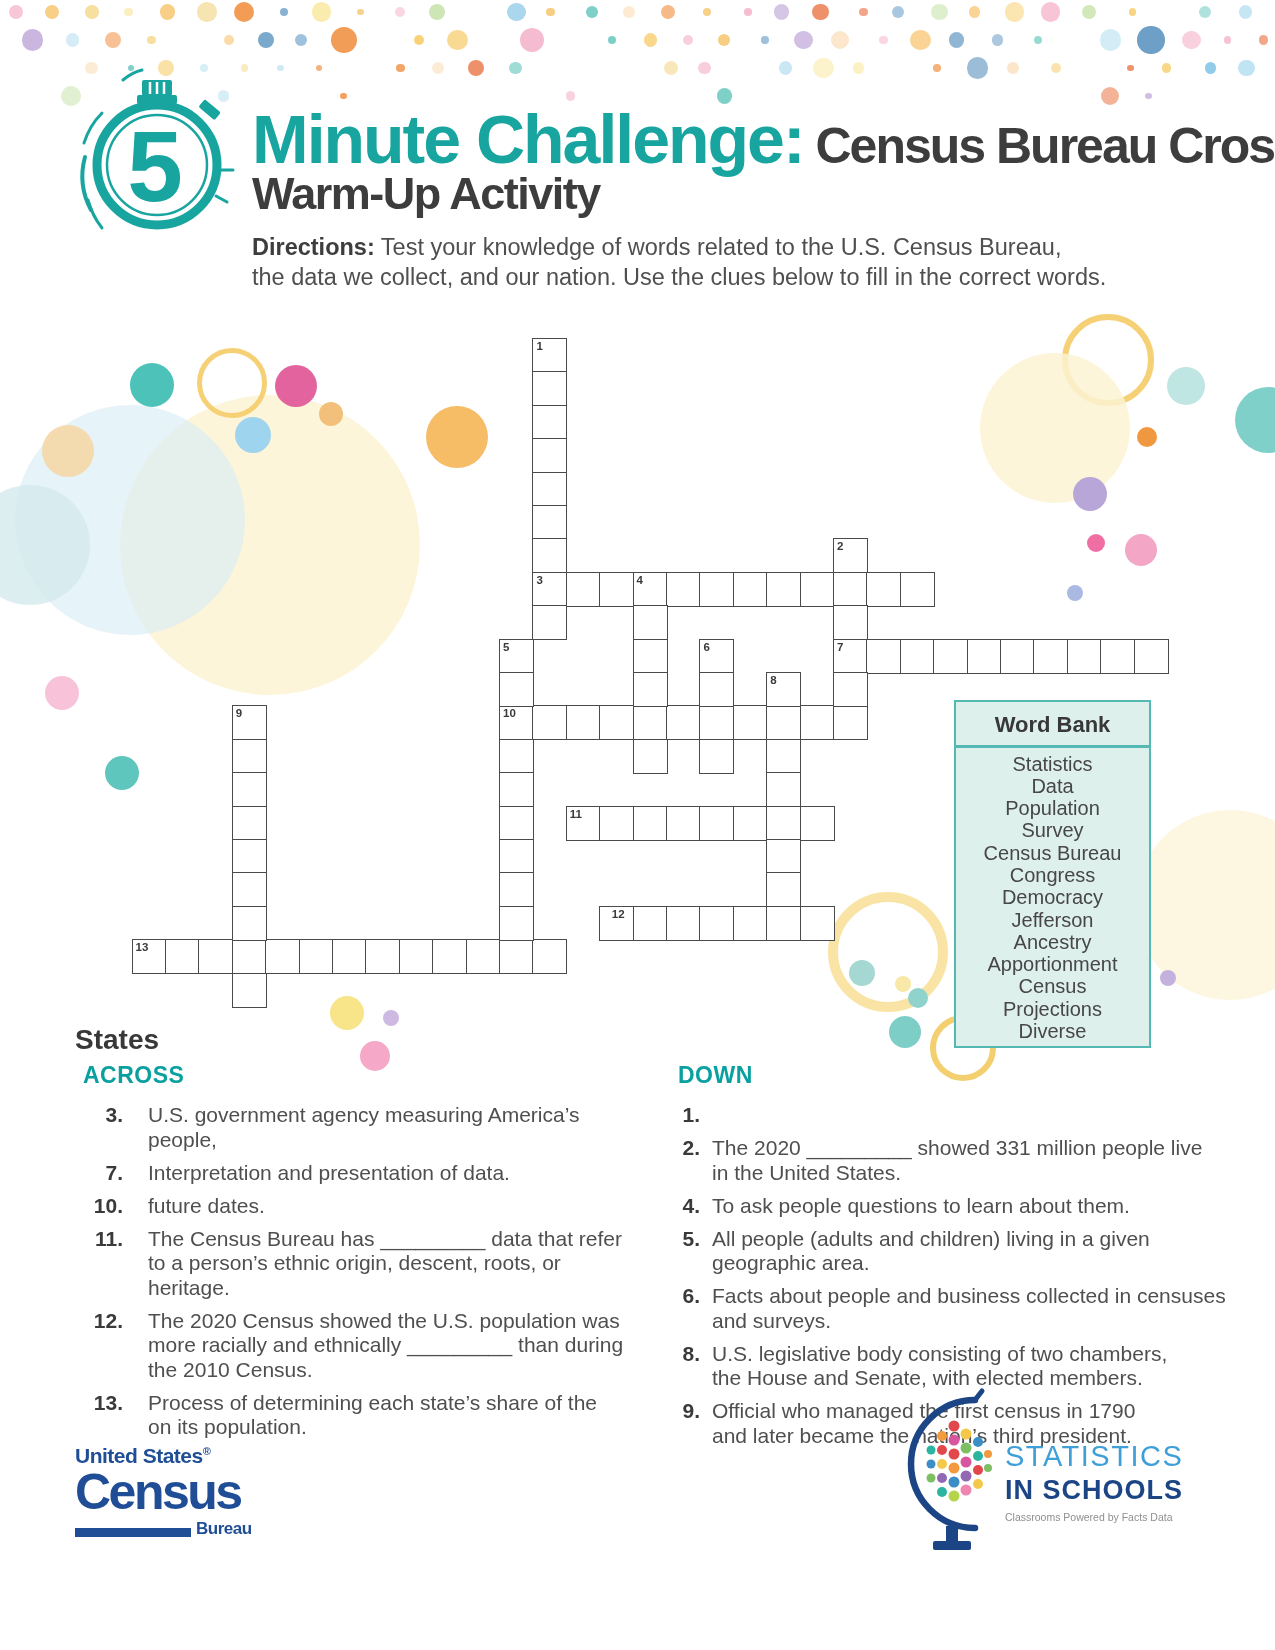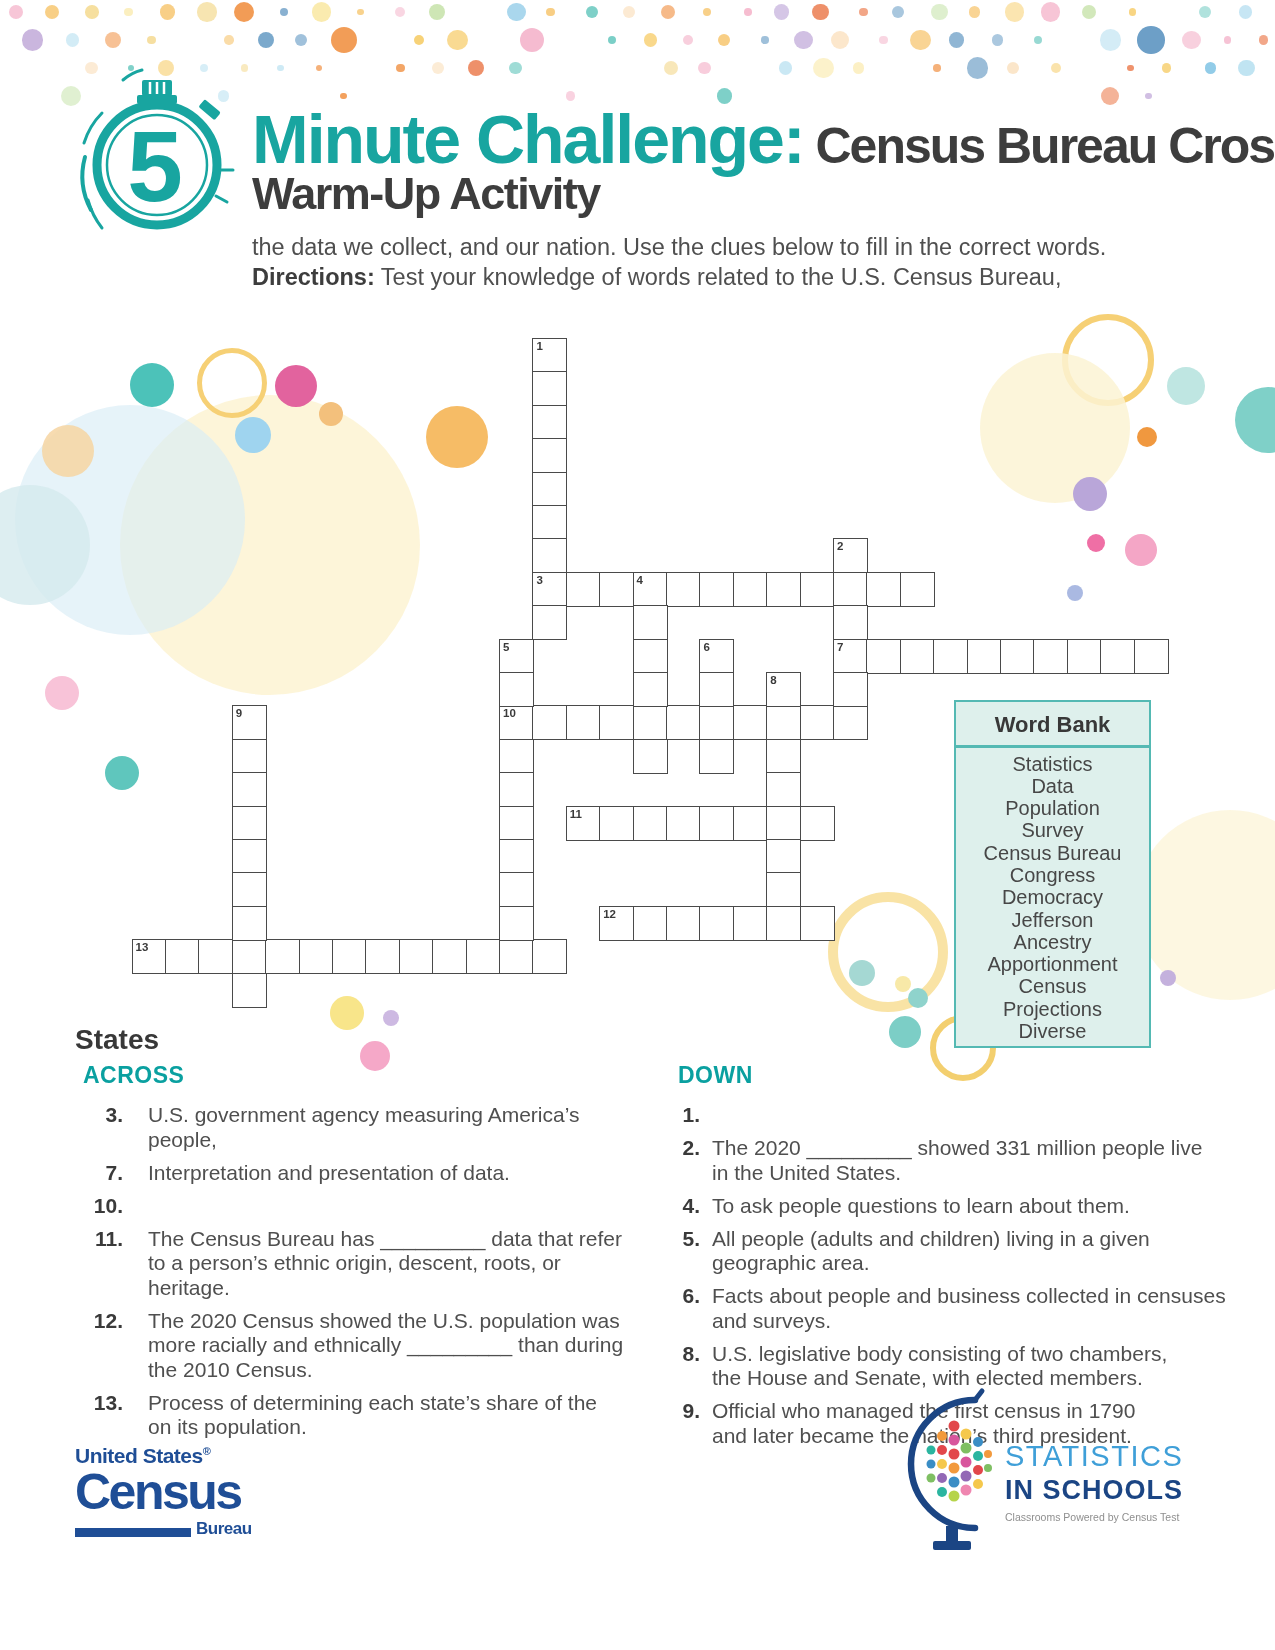--- a/index.html
+++ b/index.html
@@ -216,22 +216,22 @@
           <line x1="106" y1="24" x2="106" y2="36"></line>
       </g>
       <text x="97" y="143" text-anchor="middle" font-family="Liberation Sans, sans-serif" font-size="100" font-weight="bold" fill="#18a5a0">5</text>
     </svg>
   </div>
 
   <div id="title-line" class="abs"><span class="t-teal">Minute Challenge:</span><span class="t-dark"> Census Bureau Crossword</span></div>
   <div id="subtitle" class="abs">Warm-Up Activity</div>
 
   <div id="directions" class="abs">
+    <div class="dir-line"><span class="dir-bold">Directions:</span><span> Test your knowledge of words related to the U.S. Census Bureau,</span></div>
     <div class="dir-line">the data we collect, and our nation. Use the clues below to fill in the correct words.</div>
-    <div class="dir-line"><span class="dir-bold">Directions:</span><span> Test your knowledge of words related to the U.S. Census Bureau,</span></div>
   </div>
 
   <div id="grid">
       <div class="cell" style="left: 532.4px; top: 571.8px; width: 35px; height: 35px;">
         <span class="cell-num">3</span>
       </div>
       <div class="cell" style="left: 565.8px; top: 571.8px; width: 35px; height: 35px;"></div>
       <div class="cell" style="left: 599.2px; top: 571.8px; width: 35px; height: 35px;"></div>
       <div class="cell" style="left: 632.6px; top: 571.8px; width: 35px; height: 35px;">
         <span class="cell-num">4</span>
@@ -272,21 +272,21 @@
       <div class="cell" style="left: 565.8px; top: 805.6px; width: 35px; height: 35px;">
         <span class="cell-num">11</span>
       </div>
       <div class="cell" style="left: 599.2px; top: 805.6px; width: 35px; height: 35px;"></div>
       <div class="cell" style="left: 632.6px; top: 805.6px; width: 35px; height: 35px;"></div>
       <div class="cell" style="left: 666px; top: 805.6px; width: 35px; height: 35px;"></div>
       <div class="cell" style="left: 699.4px; top: 805.6px; width: 35px; height: 35px;"></div>
       <div class="cell" style="left: 732.8px; top: 805.6px; width: 35px; height: 35px;"></div>
       <div class="cell" style="left: 766.2px; top: 805.6px; width: 35px; height: 35px;"></div>
       <div class="cell" style="left: 799.6px; top: 805.6px; width: 35px; height: 35px;"></div>
-      <div class="cell" style="left: 599.2px; top: 905.8px; width: 35px; height: 35px;">
+      <div class="cell" style="left: 599.2px; top: 905.8px; width: 35px; height: 35px; text-align: center;">
         <span class="cell-num">12</span>
       </div>
       <div class="cell" style="left: 632.6px; top: 905.8px; width: 35px; height: 35px;"></div>
       <div class="cell" style="left: 666px; top: 905.8px; width: 35px; height: 35px;"></div>
       <div class="cell" style="left: 699.4px; top: 905.8px; width: 35px; height: 35px;"></div>
       <div class="cell" style="left: 732.8px; top: 905.8px; width: 35px; height: 35px;"></div>
       <div class="cell" style="left: 766.2px; top: 905.8px; width: 35px; height: 35px;"></div>
       <div class="cell" style="left: 799.6px; top: 905.8px; width: 35px; height: 35px;"></div>
       <div class="cell" style="left: 131.6px; top: 939.2px; width: 35px; height: 35px;">
         <span class="cell-num">13</span>
@@ -389,20 +389,21 @@
         </div>
         <div class="clue-item">
           <div class="clue-num">7.</div>
           <div class="clue-text">
             <div>Interpretation and presentation of data.</div>
           </div>
         </div>
         <div class="clue-item">
           <div class="clue-num">10.</div>
           <div class="clue-text">
+            <div>future dates.</div>
           </div>
         </div>
         <div class="clue-item">
           <div class="clue-num">11.</div>
           <div class="clue-text">
             <div>The Census Bureau has _________ data that refer</div>
             <div>to a person’s ethnic origin, descent, roots, or heritage.</div>
           </div>
         </div>
         <div class="clue-item">
@@ -517,16 +518,16 @@
           <circle cx="85" cy="106" r="5" fill="#f5c84c"></circle>
         <circle cx="95" cy="76" r="4" fill="#f29a3d"></circle>
           <circle cx="95" cy="90" r="4" fill="#7fbf63"></circle>
       </g>
     </svg>
   </div>
 
   <div id="sis-text" class="abs">
     <div class="sis-1">STATISTICS</div>
     <div class="sis-2">IN SCHOOLS</div>
-    <div class="sis-3">Classrooms Powered by Census Test</div>
+    <div class="sis-3">Classrooms Powered by Facts Data</div>
   </div>
 
 </div>
 
 </body></html>

